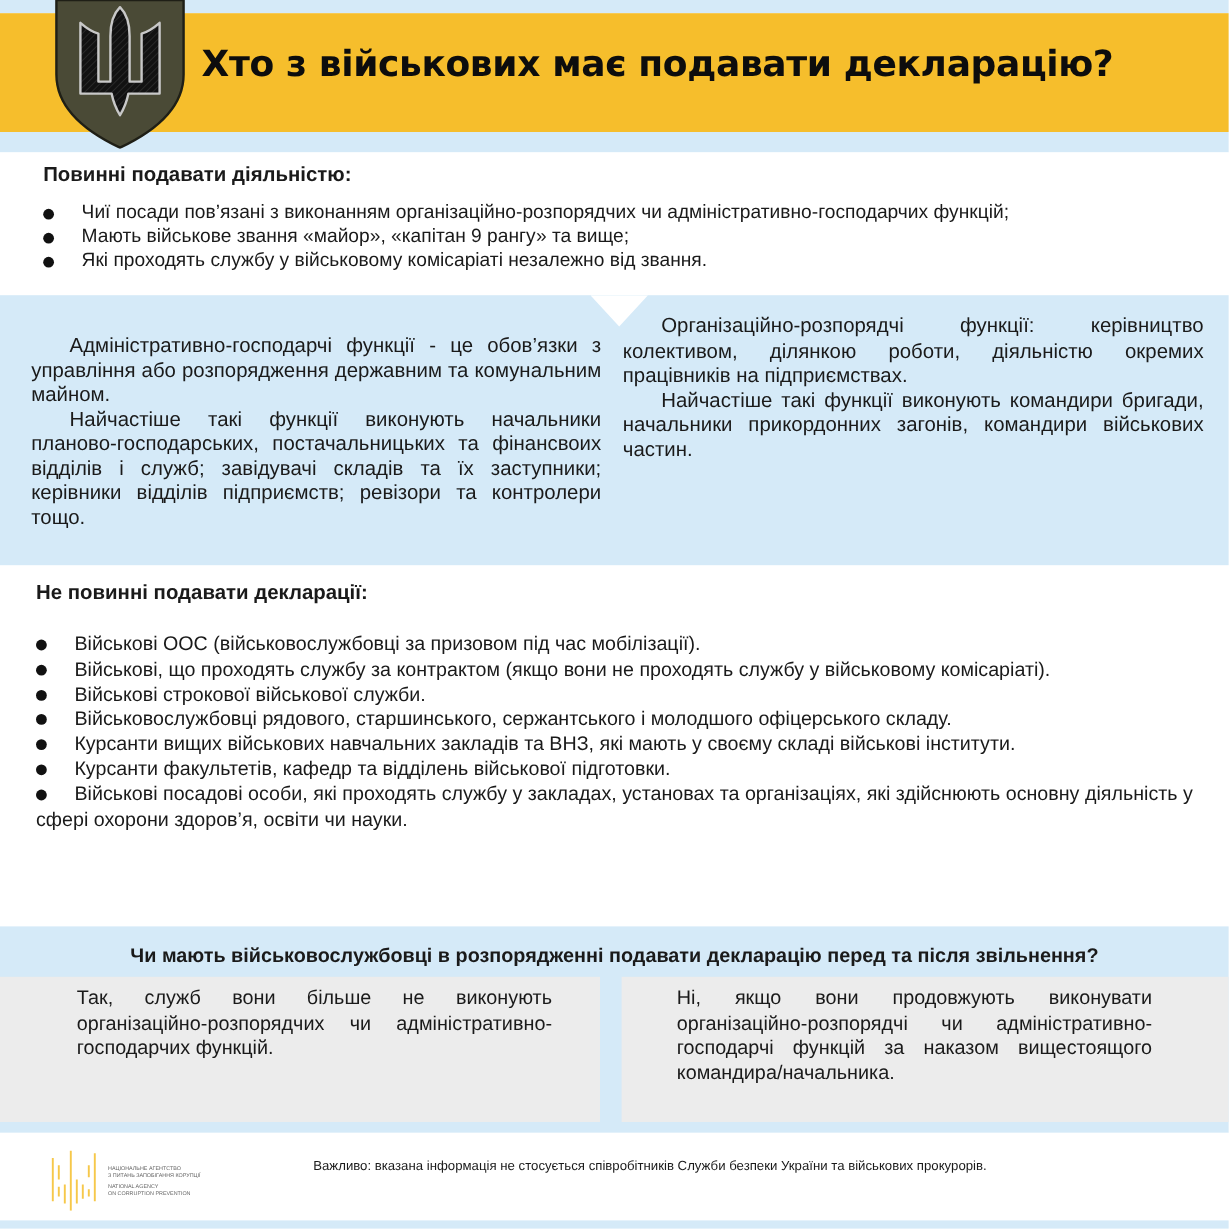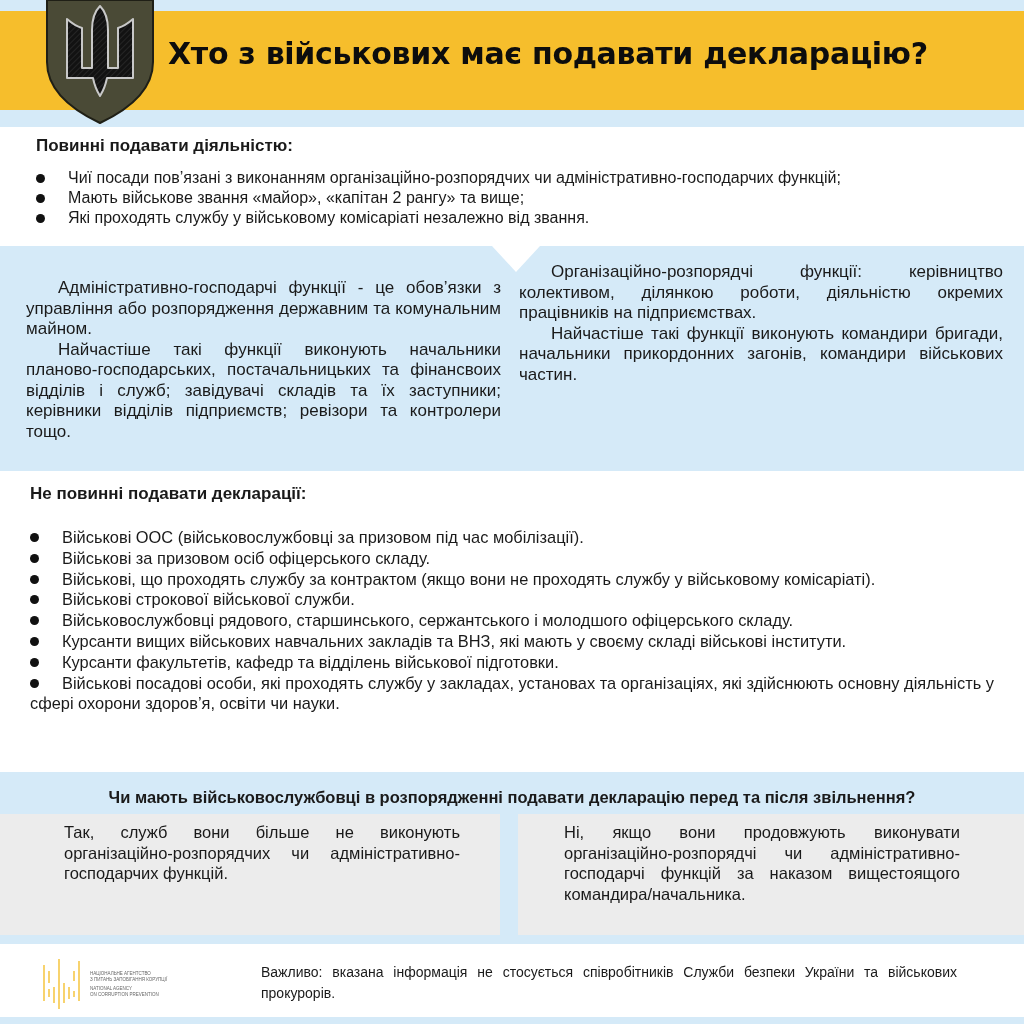--- a/index.html
+++ b/index.html
@@ -90,21 +90,21 @@
   .logo-bars { position: absolute; left: 0; top: 0; width: 40px; height: 52px; }
   .logo-text {
     position: absolute; left: 48px; top: 14px;
     font-family: "Liberation Sans", sans-serif; font-size: 4.5px; line-height: 5.5px;
     color: #666; white-space: nowrap; text-transform: uppercase;
   }
   .logo-text .gap { height: 4px; }
   .important-note {
     left: 261px; top: 962px; width: 696px;
     font-family: "Liberation Sans", sans-serif;
-    font-size: 14px; line-height: 21px; text-align: justify; color: #1a1a1a;
+    font-size: 11px; line-height: 21px; text-align: justify; color: #1a1a1a;
   }
 </style>
 </head>
 <body>
 
 <div class="abs top-strip"></div>
 <div class="abs header-band"></div>
 <div class="abs under-strip"></div>
 
 <div class="abs shield">
@@ -119,21 +119,21 @@
     <path d="M55,6 Q47,14 47,30 L47,68 L37,68 L37,28 Q30,26 22,19 L22,78 L48,78 Q50,88 55,96 Q60,88 62,78 L88,78 L88,19 Q80,26 73,28 L73,68 L63,68 L63,30 Q63,14 55,6 Z" fill="url(#hatch)" stroke="#c8c8c8" stroke-width="2" stroke-linejoin="round"></path>
   </svg>
 </div>
 
 <div class="abs title">Хто з військових має подавати декларацію?</div>
 
 <div class="abs must-section"></div>
 <div class="abs section-heading must-heading">Повинні подавати діяльністю:</div>
 <ul class="abs bullet-list must-list">
   <li><span class="bullet-dot"></span><span>Чиї посади пов’язані з виконанням організаційно-розпорядчих чи адміністративно-господарчих функцій;</span></li>
-  <li><span class="bullet-dot"></span><span>Мають військове звання «майор», «капітан 2 рангу» та вище;</span></li>
+  <li><span class="bullet-dot"></span><span>Мають військове звання «майор», «капітан 9 рангу» та вище;</span></li>
   <li><span class="bullet-dot"></span><span>Які проходять службу у військовому комісаріаті незалежно від звання.</span></li>
 </ul>
 
 <div class="abs defs-section"></div>
 <div class="abs notch">
   <svg width="48" height="27" viewBox="0 0 48 27">
       <polygon points="0,0 48,0 24,26" fill="#ffffff"></polygon>
     </svg>
 </div>
 <div class="abs def-col def-left">
@@ -141,21 +141,20 @@
   <p>Найчастіше такі функції виконують начальники планово-господарських, постачальницьких та фінансвоих відділів і служб; завідувачі складів та їх заступники; керівники відділів підприємств; ревізори та контролери тощо.</p>
 </div>
 <div class="abs def-col def-right">
   <p>Організаційно-розпорядчі функції: керівництво колективом, ділянкою роботи, діяльністю окремих працівників на підприємствах.</p>
   <p>Найчастіше такі функції виконують командири бригади, начальники прикордонних загонів, командири військових частин.</p>
 </div>
 
 <div class="abs section-heading not-heading">Не повинні подавати декларації:</div>
 <ul class="abs bullet-list not-list">
   <li><span class="bullet-dot"></span><span>Військові ООС (військовослужбовці за призовом під час мобілізації).</span></li>
-  <li><span class="bullet-dot"></span><span>Військові за призовом осіб офіцерського складу.</span></li>
   <li><span class="bullet-dot"></span><span>Військові, що проходять службу за контрактом (якщо вони не проходять службу у військовому комісаріаті).</span></li>
   <li><span class="bullet-dot"></span><span>Військові строкової військової служби.</span></li>
   <li><span class="bullet-dot"></span><span>Військовослужбовці рядового, старшинського, сержантського і молодшого офіцерського складу.</span></li>
   <li><span class="bullet-dot"></span><span>Курсанти вищих військових навчальних закладів та ВНЗ, які мають у своєму складі військові інститути.</span></li>
   <li><span class="bullet-dot"></span><span>Курсанти факультетів, кафедр та відділень військової підготовки.</span></li>
   <li><span class="bullet-dot"></span><span>Військові посадові особи, які проходять службу у закладах, установах та організаціях, які здійснюють основну діяльність у сфері охорони здоров’я, освіти чи науки.</span></li>
 </ul>
 
 <div class="abs q-section"></div>
 <div class="abs q-heading">Чи мають військовослужбовці в розпорядженні подавати декларацію перед та після звільнення?</div>

